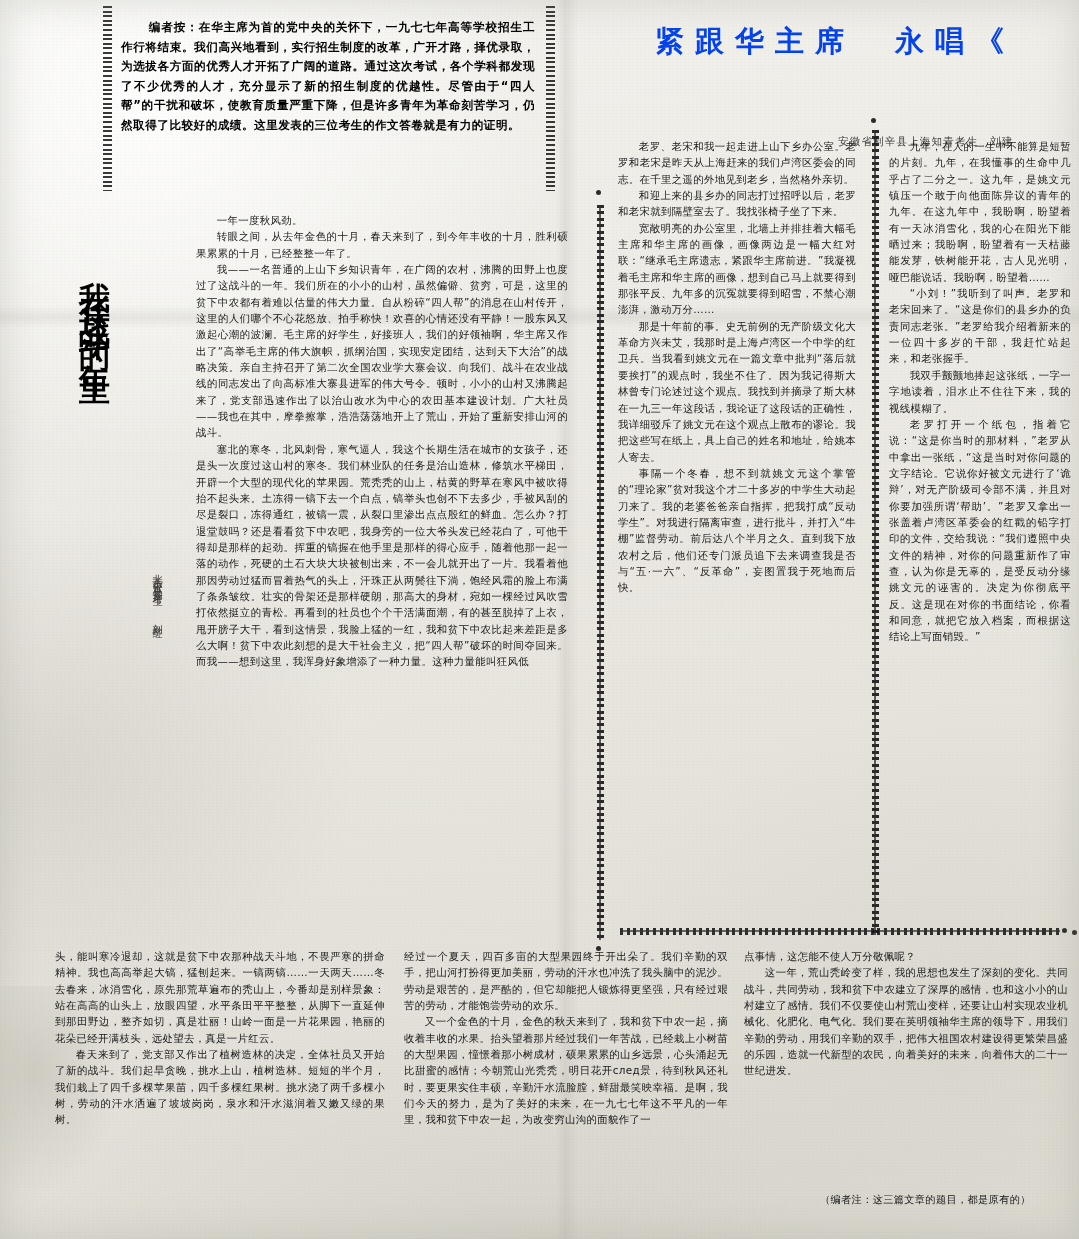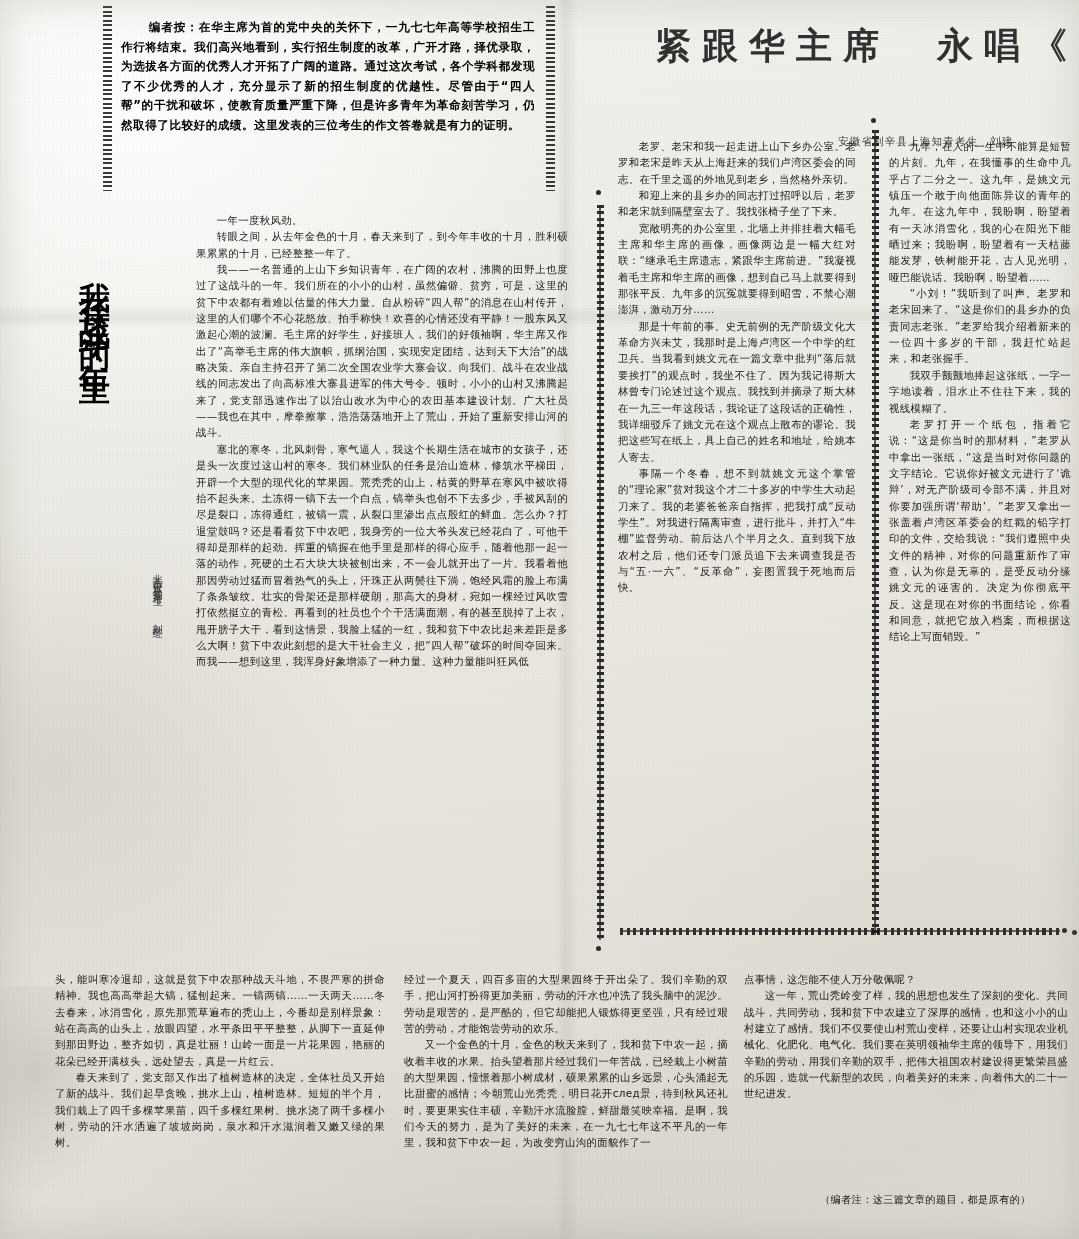--- a/index.html
+++ b/index.html
@@ -48,21 +48,21 @@
     text-align:justify;
     text-align-last:left;
     color:#232323;
     word-break:break-all;
     text-indent:2em;
     filter:blur(.22px) contrast(1.22);
     opacity:.93;
   }
   .body-col.noind{text-indent:0;}
   .body-col p{margin:0;text-indent:2em;}
-  .body-col p.ni{text-indent:0;margin-top:23px;}
+  .body-col p.ni{text-indent:0;}
 
   
   #ednote{
     position:absolute;left:103px;top:6px;width:452px;height:185px;
   }
   .wavy{
     position:absolute;top:0;width:9px;height:100%;
     background-image:repeating-linear-gradient(
         180deg,
         #1d1d1d 0px, #1d1d1d 2.0px,
@@ -76,22 +76,22 @@
     position:absolute;left:18px;top:12px;width:414px;
     font-size:11.6px;line-height:19.6px;letter-spacing:.5px;
     text-align:justify;text-align-last:left;word-break:break-all;
     color:#141414;font-weight:700;text-indent:2.4em;
     filter:blur(.2px) contrast(1.3);
   }
 
   
   #headline{
     position:absolute;left:655px;top:22px;
-    font-size:36px;letter-spacing:11px;font-weight:700;
-    color:#404040;white-space:nowrap;
+    font-size:29px;letter-spacing:11px;font-weight:700;
+    color:#1d4ed8;white-space:nowrap;
     filter:blur(.12px) contrast(1.25);
   }
   #headline-byline{
     position:absolute;left:838px;top:92px;
     font-size:10.6px;letter-spacing:1.1px;color:#2a2a2a;white-space:nowrap;
     filter:blur(.3px) contrast(1.15);opacity:.85;margin-top:43px;
   }
 
   
   #vtitle{

